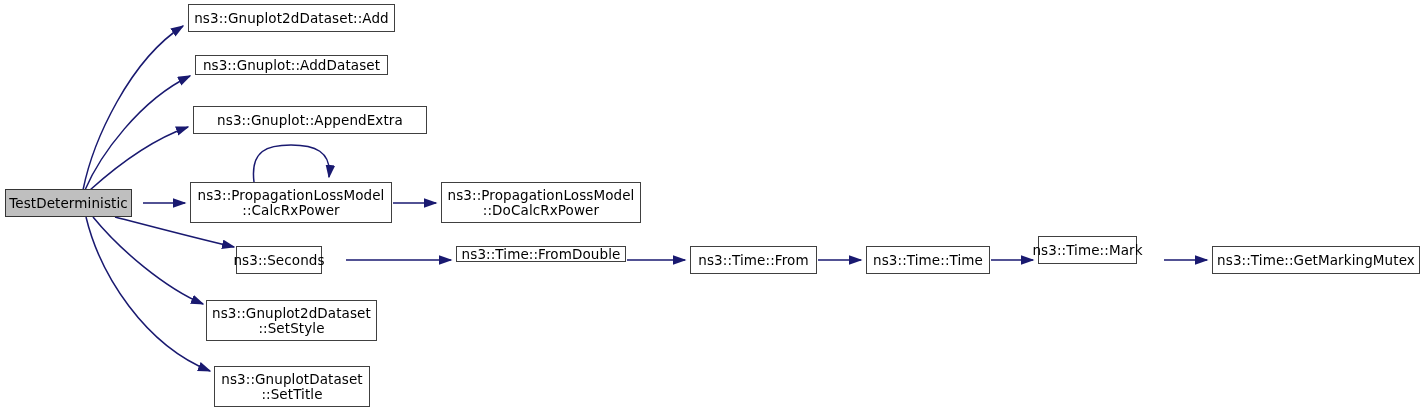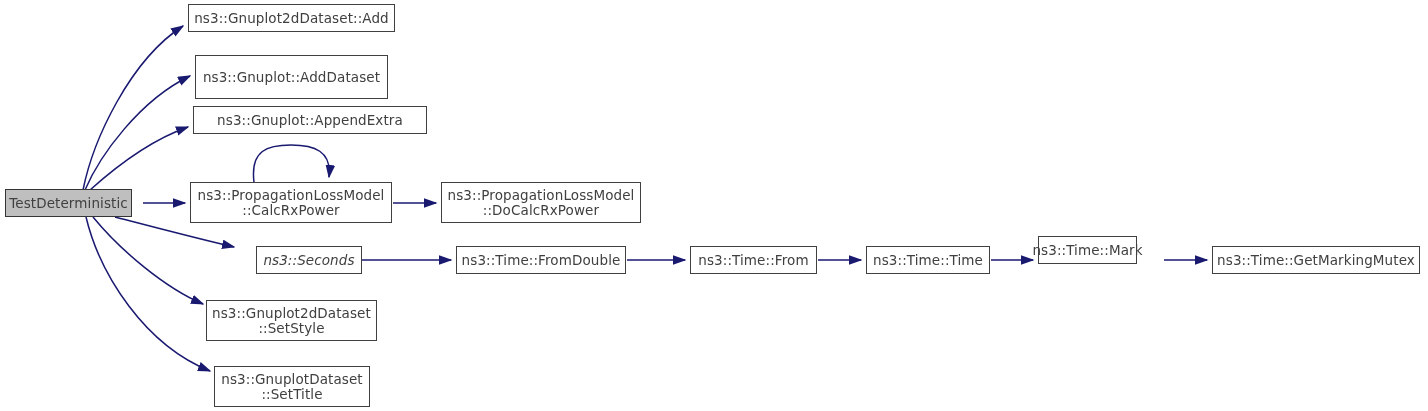--- a/index.html
+++ b/index.html
@@ -13,21 +13,21 @@
   svg.edges{position:absolute;left:0;top:0;width:1428px;height:411px;pointer-events:none;}
   .node{
     position:absolute;
     box-sizing:border-box;
     border:1px solid #404040;
     background:#ffffff;
     display:flex;
     align-items:center;
     justify-content:center;
     text-align:center;
-    color:#404040;
+    color:#000000;
     font-size:13.5px;
     line-height:15px;
     letter-spacing:0.1px;
     white-space:pre-line;
   }
   .node.root{
     background:#bfbfbf;
     border:1px solid #353535;
   }
   .node .lbl{display:block;}
@@ -57,28 +57,28 @@
         <path d="M627,260 L685,260" fill="none" stroke="#191970" stroke-width="1.5" marker-end="url(#ah)"></path>
         <path d="M818,260 L861,260" fill="none" stroke="#191970" stroke-width="1.5" marker-end="url(#ah)"></path>
         <path d="M991,260 L1033,260" fill="none" stroke="#191970" stroke-width="1.5" marker-end="url(#ah)"></path>
         <path d="M1164,260 L1207,260" fill="none" stroke="#191970" stroke-width="1.5" marker-end="url(#ah)"></path>
       </g>
   </svg>
 
   <div id="node-layer">
       <div class="node root" style="left: 5px; top: 189px; width: 127px; height: 28px;"><span class="lbl">TestDeterministic</span></div>
       <div class="node" style="left: 188px; top: 4px; width: 207px; height: 28px;"><span class="lbl">ns3::Gnuplot2dDataset::Add</span></div>
-      <div class="node" style="left: 195px; top: 55px; width: 193px; height: 44px;"><span class="lbl">ns3::Gnuplot::AddDataset</span></div>
+      <div class="node" style="left: 195px; top: 55px; width: 193px; height: 20px;"><span class="lbl">ns3::Gnuplot::AddDataset</span></div>
       <div class="node" style="left: 193px; top: 106px; width: 234px; height: 28px;"><span class="lbl">ns3::Gnuplot::AppendExtra</span></div>
       <div class="node" style="left: 190px; top: 182px; width: 202px; height: 41px;"><span class="lbl">ns3::PropagationLossModel
 ::CalcRxPower</span></div>
       <div class="node" style="left: 441px; top: 182px; width: 200px; height: 41px;"><span class="lbl">ns3::PropagationLossModel
 ::DoCalcRxPower</span></div>
-      <div class="node" style="left: 256px; top: 246px; width: 106px; height: 28px; font-style: italic;"><span class="lbl">ns3::Seconds</span></div>
-      <div class="node" style="left: 456px; top: 246px; width: 170px; height: 28px;"><span class="lbl">ns3::Time::FromDouble</span></div>
+      <div class="node" style="left: 236px; top: 246px; width: 86px; height: 28px;"><span class="lbl">ns3::Seconds</span></div>
+      <div class="node" style="left: 456px; top: 246px; width: 170px; height: 16px;"><span class="lbl">ns3::Time::FromDouble</span></div>
       <div class="node" style="left: 690px; top: 246px; width: 127px; height: 28px;"><span class="lbl">ns3::Time::From</span></div>
       <div class="node" style="left: 866px; top: 246px; width: 124px; height: 28px;"><span class="lbl">ns3::Time::Time</span></div>
       <div class="node" style="left: 1038px; top: 236px; width: 99px; height: 28px;"><span class="lbl">ns3::Time::Mark</span></div>
       <div class="node" style="left: 1212px; top: 246px; width: 208px; height: 28px;"><span class="lbl">ns3::Time::GetMarkingMutex</span></div>
       <div class="node" style="left: 206px; top: 300px; width: 171px; height: 41px;"><span class="lbl">ns3::Gnuplot2dDataset
 ::SetStyle</span></div>
       <div class="node" style="left: 214px; top: 366px; width: 156px; height: 41px;"><span class="lbl">ns3::GnuplotDataset
 ::SetTitle</span></div>
     </div>
 

